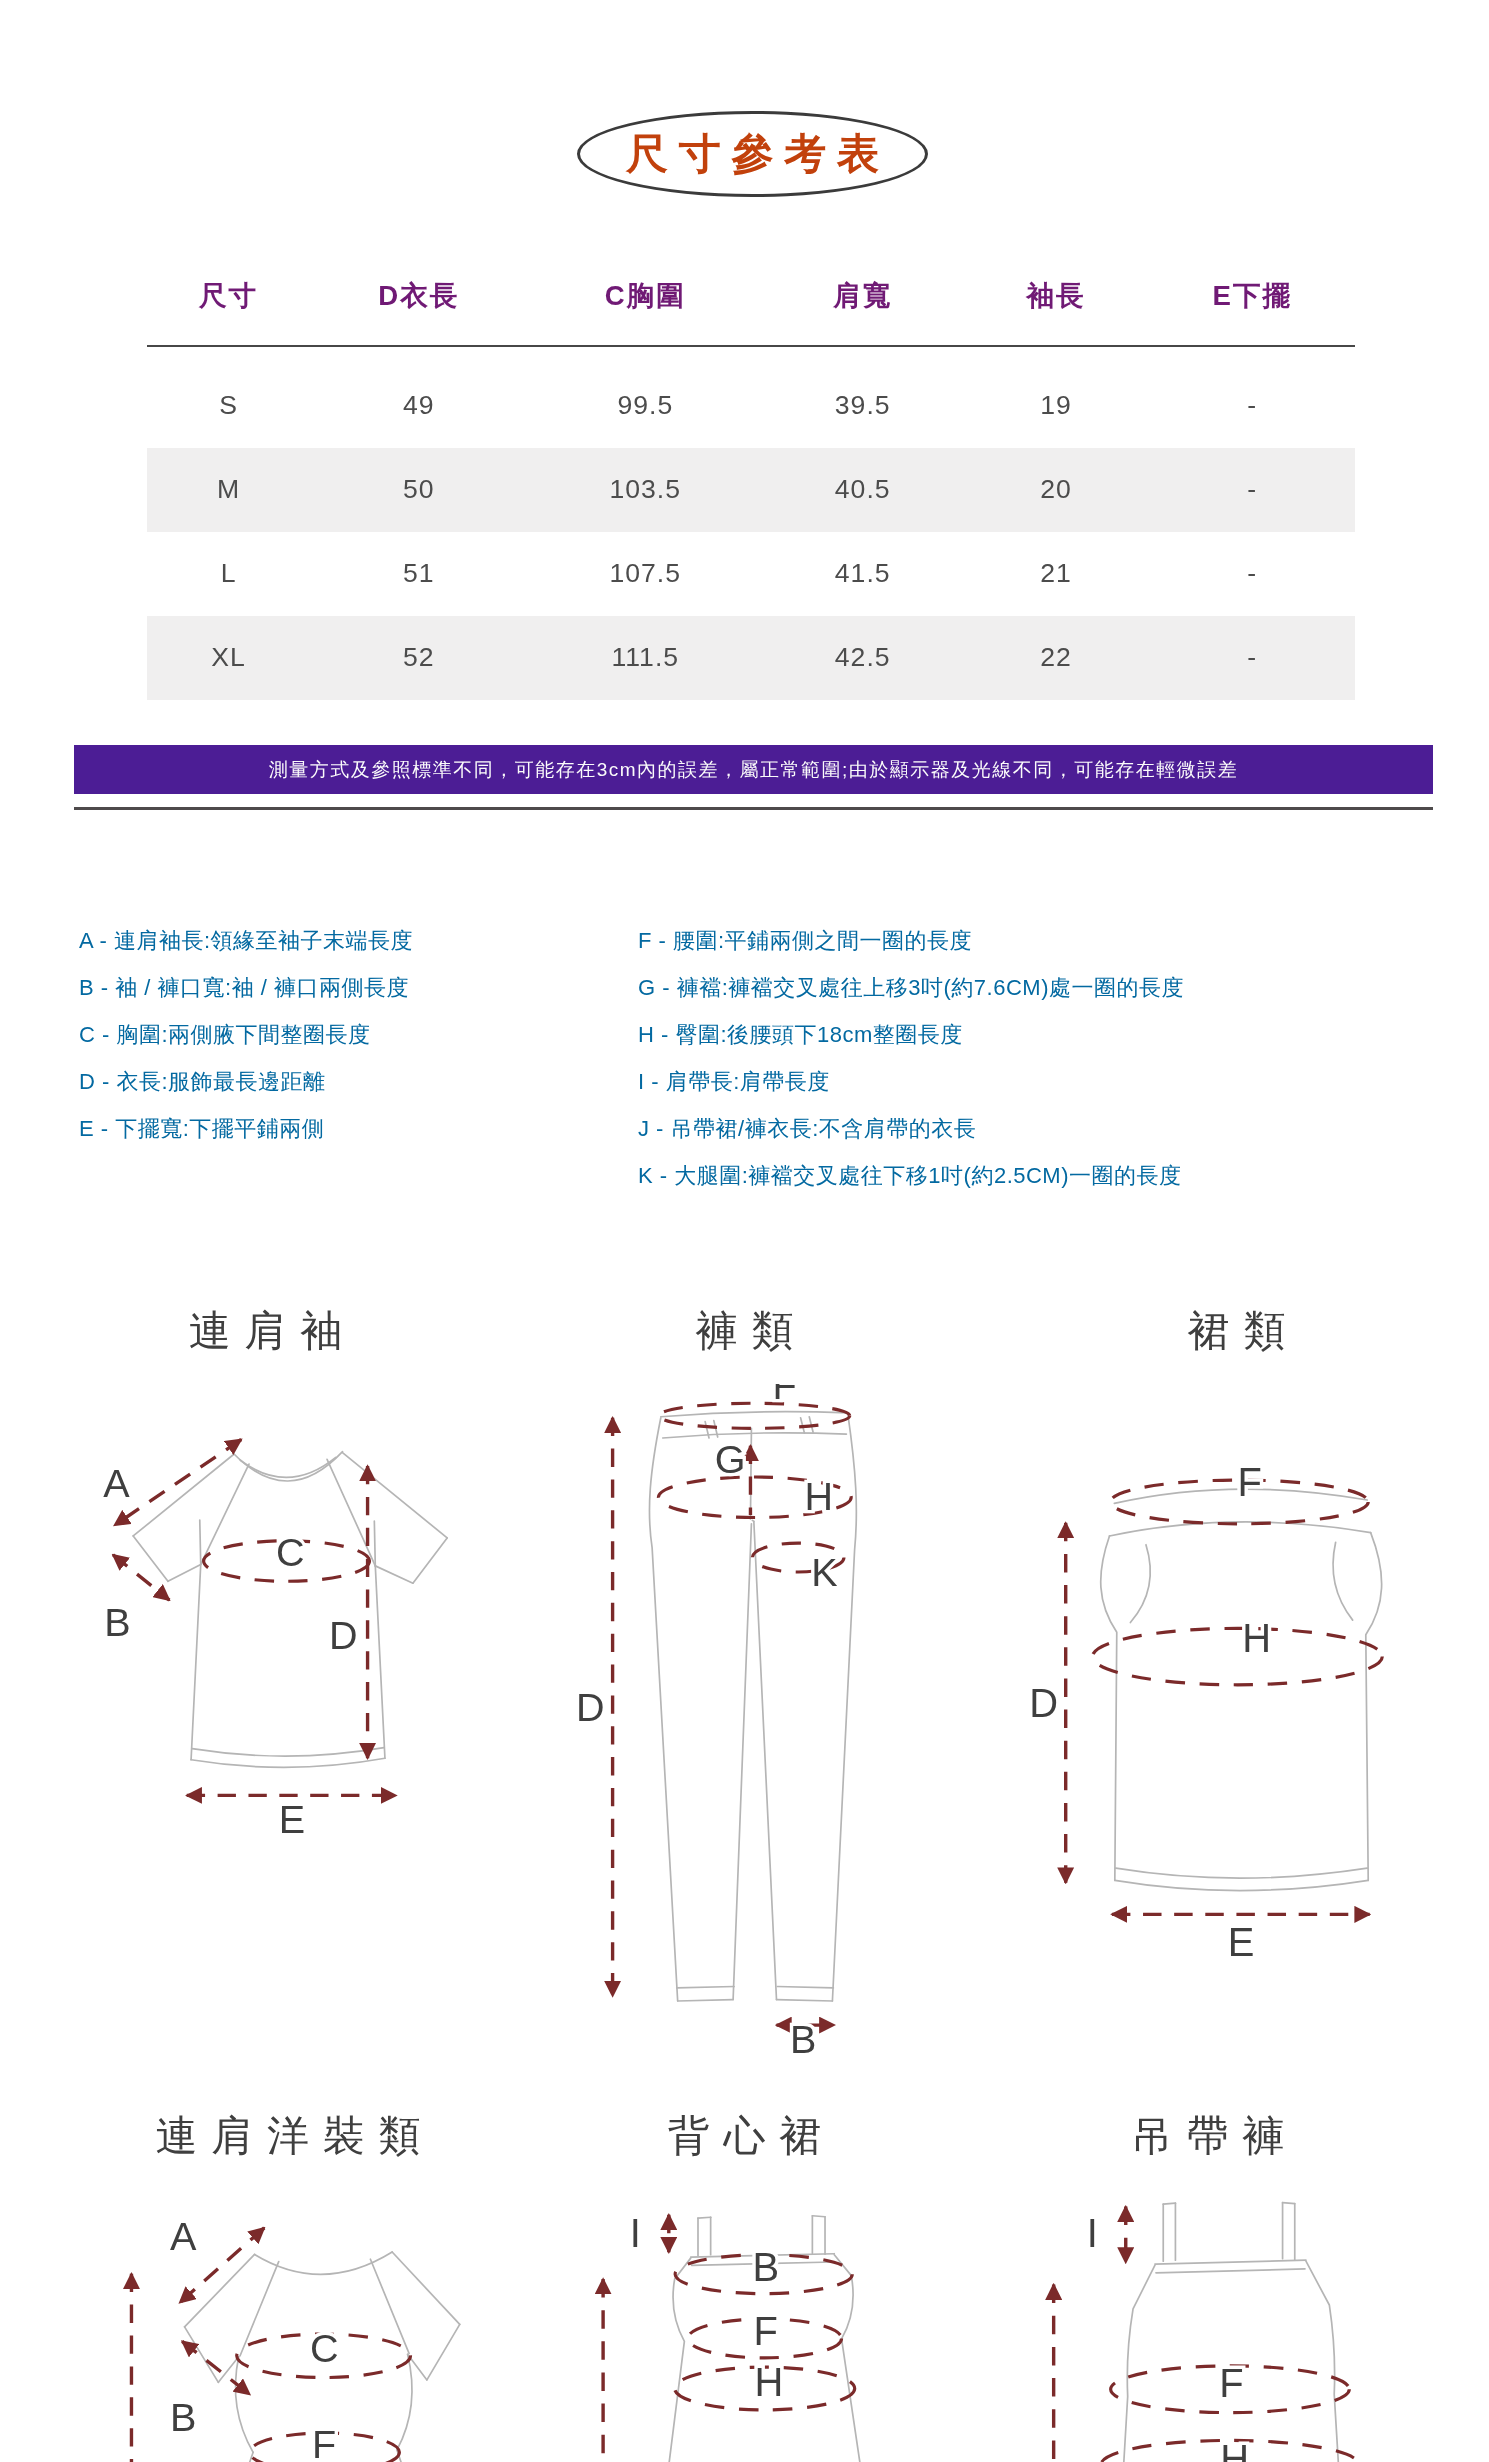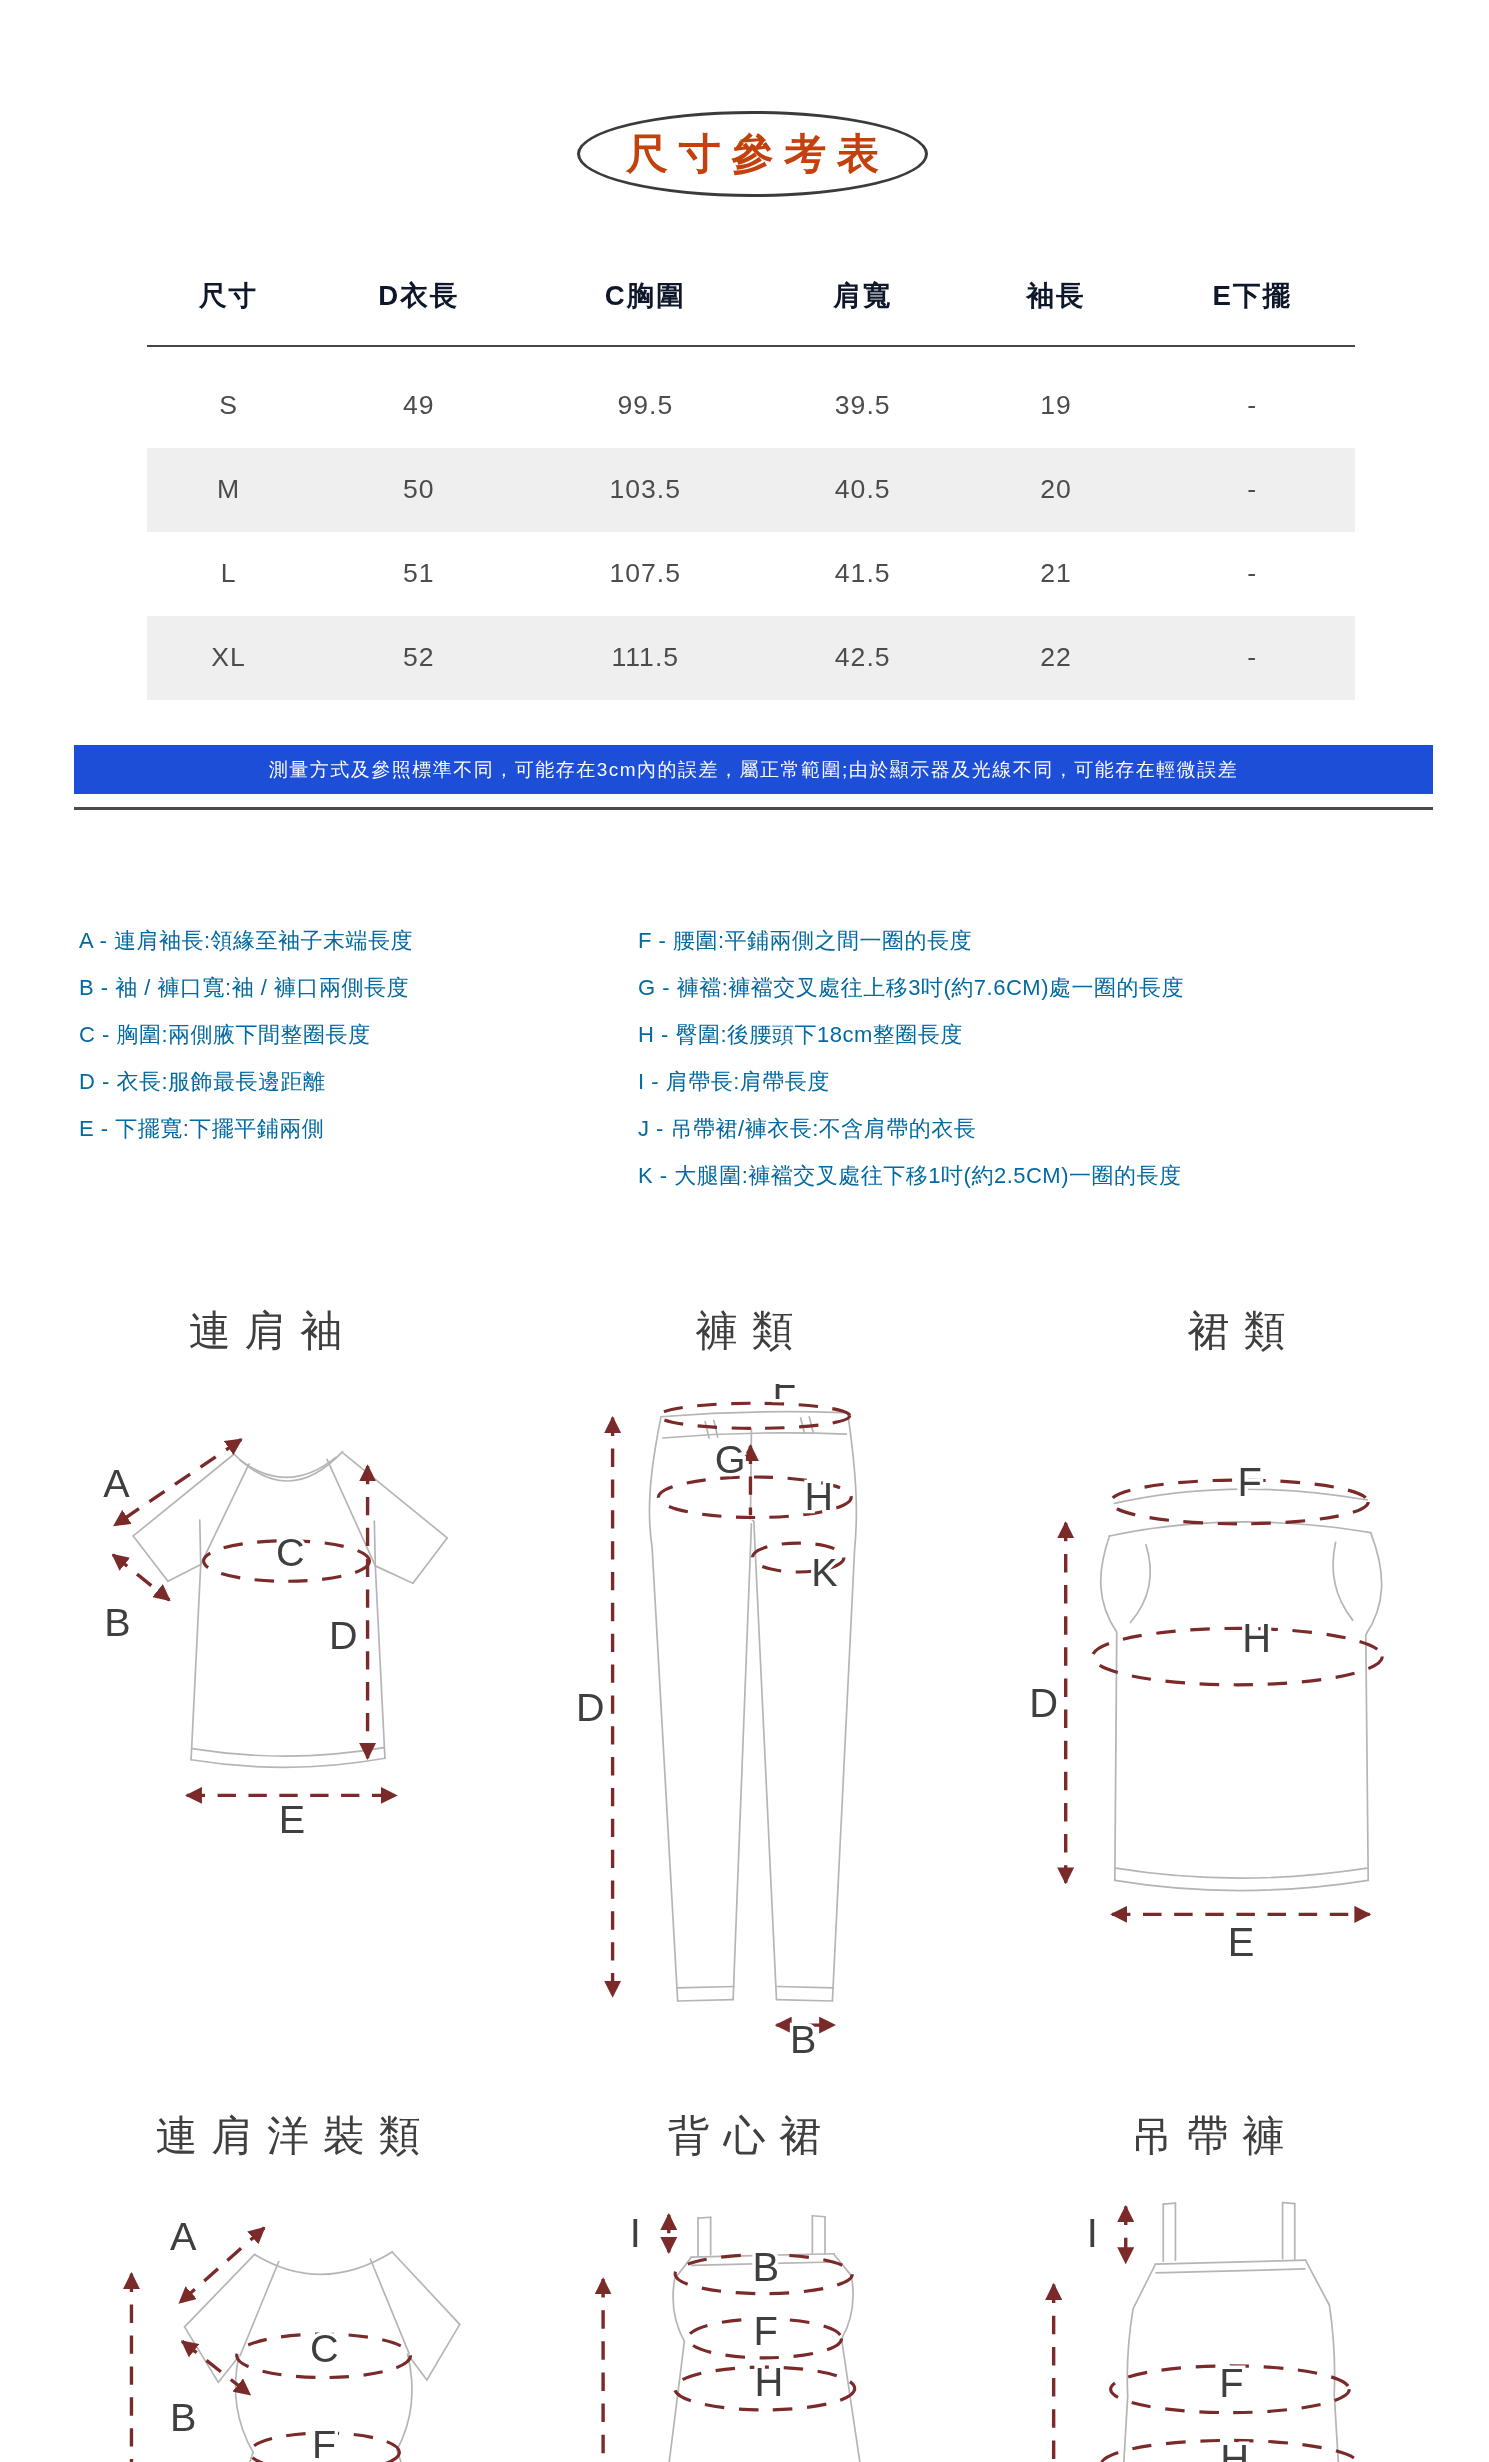--- a/index.html
+++ b/index.html
@@ -9,29 +9,29 @@
 
   
   .title-oval{left:577px;top:111px;width:345px;height:80px;border:3.4px solid #3b3b3b;border-radius:50%;
               display:flex;align-items:center;justify-content:center;}
   .title-oval span{font-size:42px;font-weight:600;letter-spacing:10.8px;color:#c2410c;text-indent:10.8px;}
 
   
   .size-table{left:147px;top:246px;width:1208px;}
   .st-grid{display:grid;grid-template-columns:13.5% 18% 19.5% 16.5% 15.5% 17%;}
   .st-head{height:99px;}
-  .st-head .cell{display:flex;align-items:center;justify-content:center;font-size:27.6px;font-weight:600;color:#0f172a;letter-spacing:2px;}
+  .st-head .cell{display:flex;align-items:center;justify-content:center;font-size:27.6px;font-weight:600;color:#701a75;letter-spacing:2px;}
   .st-rule{height:0;border-top:2.5px solid #474747;}
   .st-body{padding-top:16.7px;}
   .st-row{height:84px;}
   .st-row .cell{display:flex;align-items:center;justify-content:center;font-size:26.6px;color:#4c4c4c;letter-spacing:1px;}
   .st-row.alt{background:#f0efef;}
 
   
-  .notice{left:74px;top:745px;width:1359px;height:49px;background:#1d4ed8;display:flex;align-items:center;justify-content:center;}
+  .notice{left:74px;top:745px;width:1359px;height:49px;background:#4c1d95;display:flex;align-items:center;justify-content:center;}
   .notice span{color:#fbfbfb;font-size:19px;letter-spacing:1.5px;}
   .notice-rule{left:74px;top:807px;width:1359px;height:2.5px;background:#4e4a4b;}
 
   
   .legend-col{font-size:22px;color:#0369a1;letter-spacing:0.5px;}
   .legend-col .item{height:47px;display:flex;align-items:center;white-space:nowrap;}
   .legend-left{left:79px;top:917px;width:542px;}
   .legend-right{left:622px;top:917px;width:847px;margin-left:16px;}
 
   

